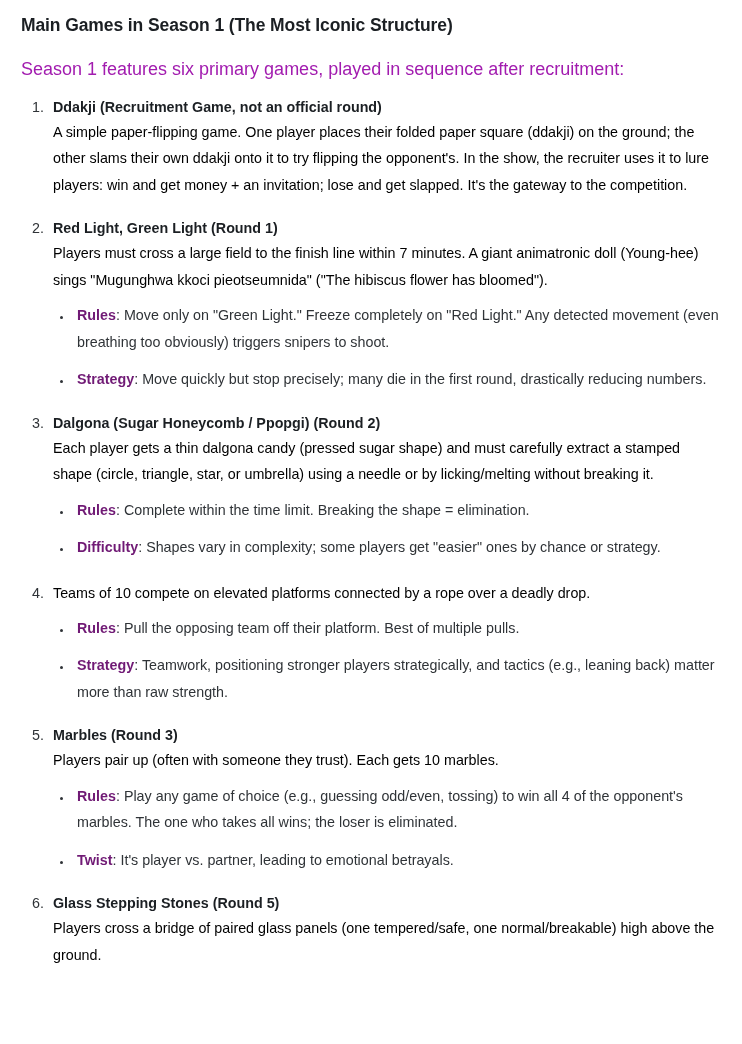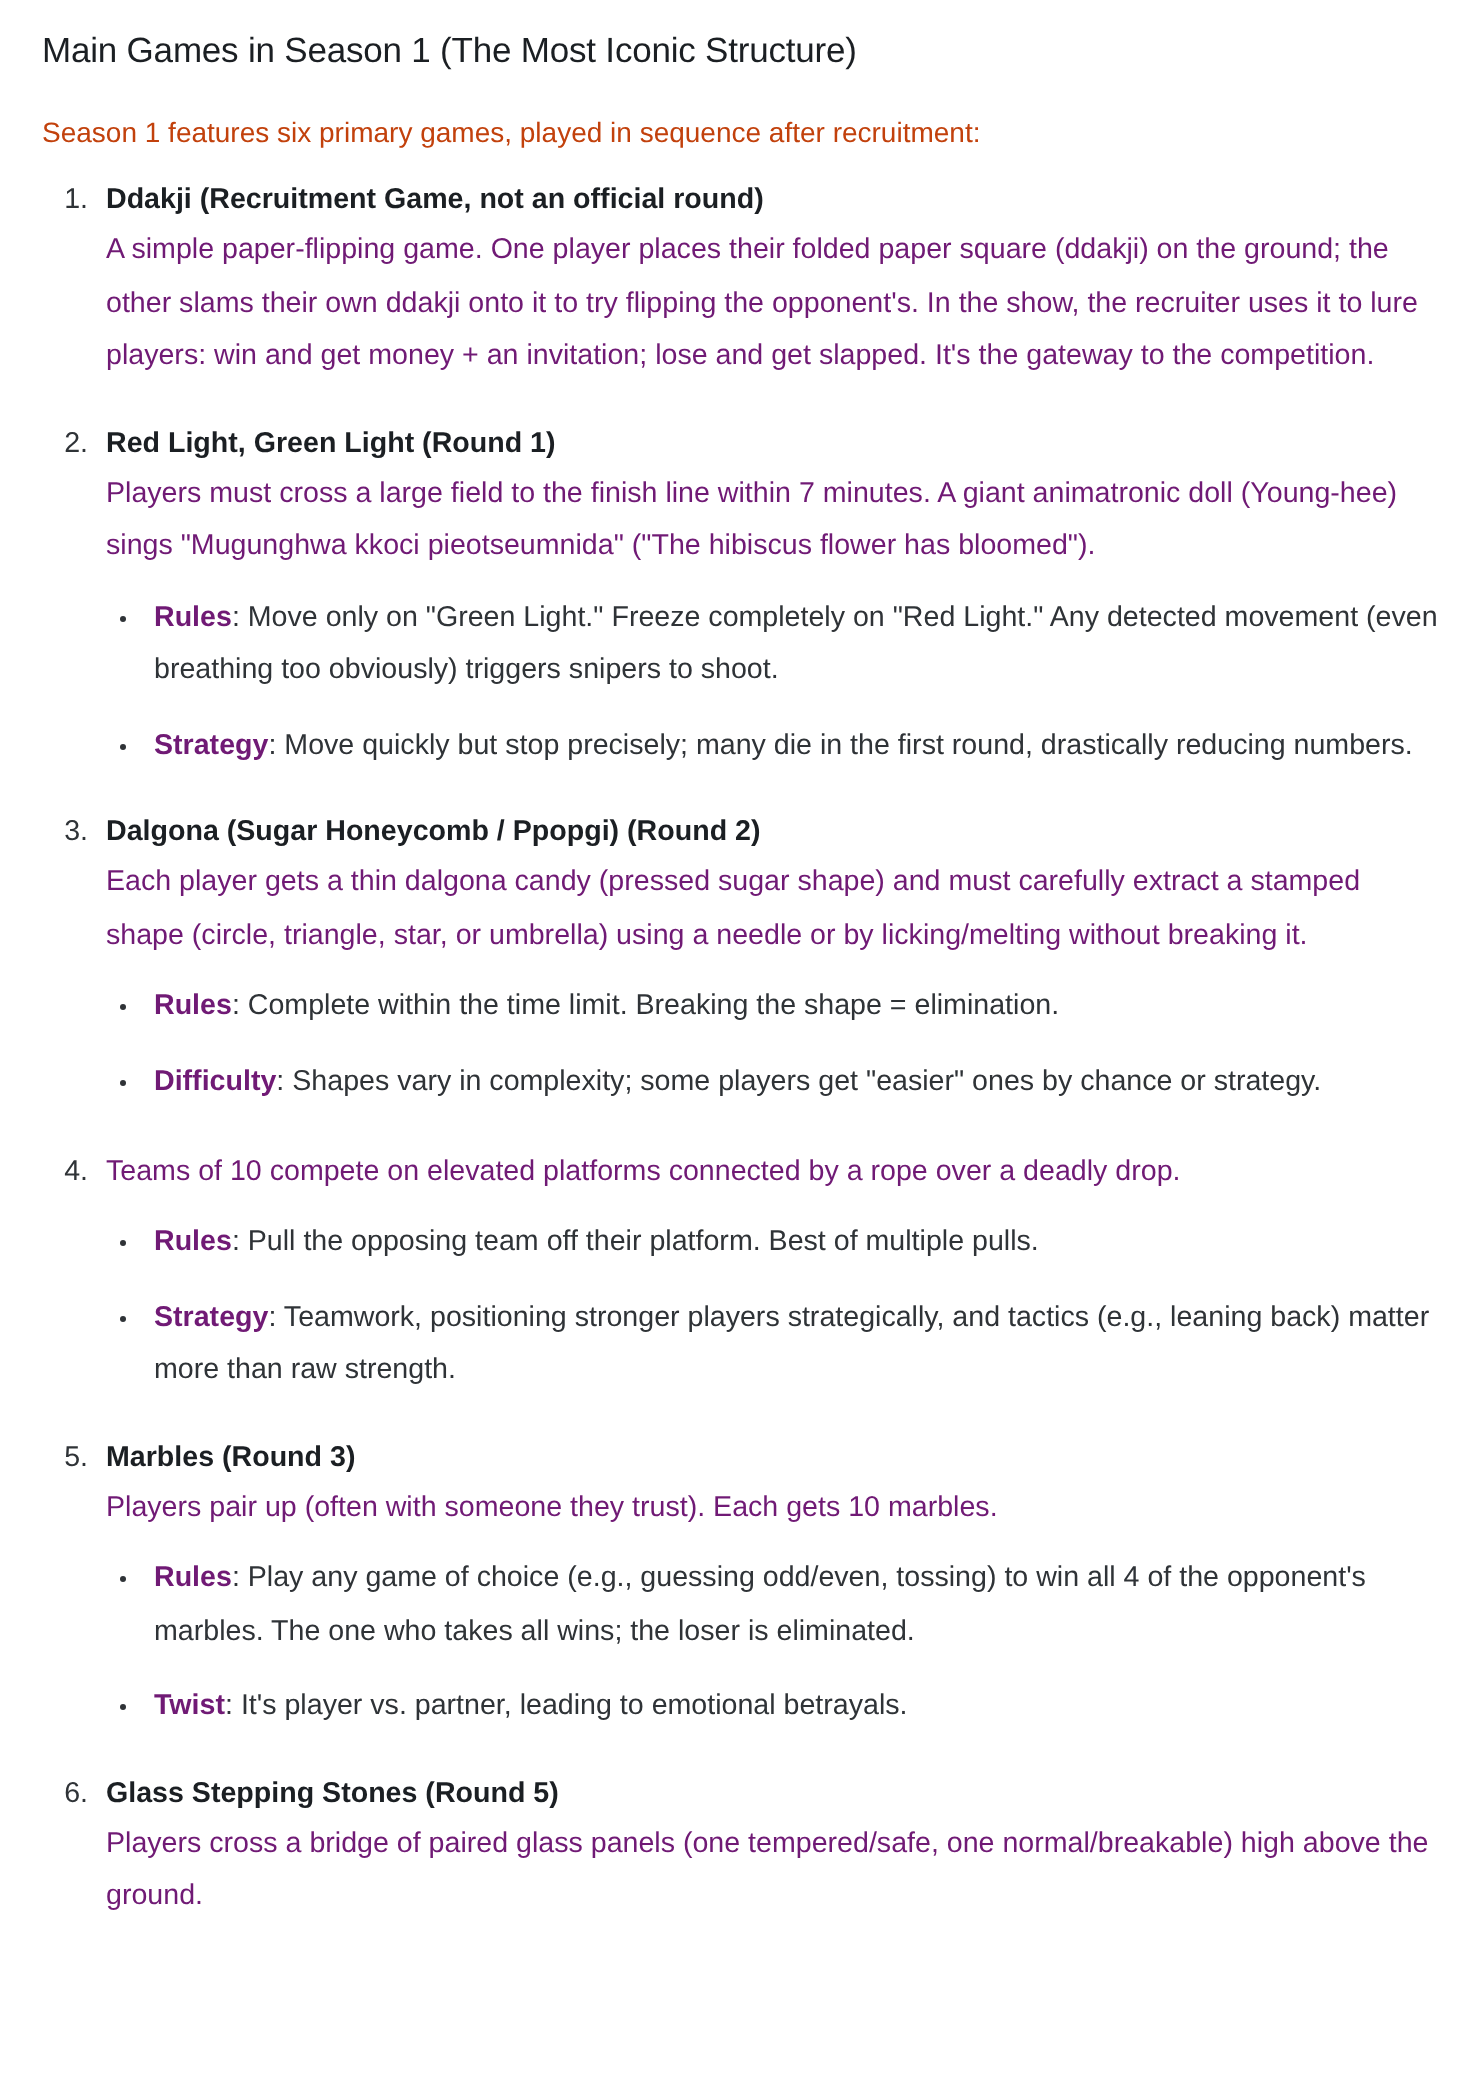--- a/index.html
+++ b/index.html
@@ -16,30 +16,30 @@
     -webkit-font-smoothing: antialiased;
   }
   .page {
     padding: 14px 22px 10px 21px;
     box-sizing: border-box;
     width: 742px;
   }
   h1.doc-title {
     font-size: 17.5px;
     line-height: 1.35;
-    font-weight: normal;
+    font-weight: bold;
     color: #1b1f23;
     margin: 0 0 17px 0;
     letter-spacing: -0.1px;
   }
   p.intro {
-    font-size: 14px;
+    font-size: 18px;
     line-height: 1.62;
     margin: 0 0 9px 0;
-    color: #c2410c;
+    color: #a21caf;
   }
   ol.games {
     list-style: decimal;
     margin: 0;
     padding: 0 0 0 27px;
   }
   ol.games > li {
     margin: 12px 0 19px 0;
     padding-left: 5px;
     font-size: 14.3px;
@@ -54,21 +54,21 @@
     color: #1b1f23;
     display: block;
     font-size: 14.3px;
     line-height: 1.62;
   }
   .game-desc {
     display: block;
     margin: 0;
     font-size: 14.3px;
     line-height: 1.85;
-    color: #701a75;
+    color: #000000;
   }
   ul.sub {
     list-style: disc;
     margin: 9px 0 0 0;
     padding: 0 0 0 20px;
   }
   ul.sub > li {
     margin: 0 0 11px 0;
     padding-left: 4px;
     font-size: 14.3px;

